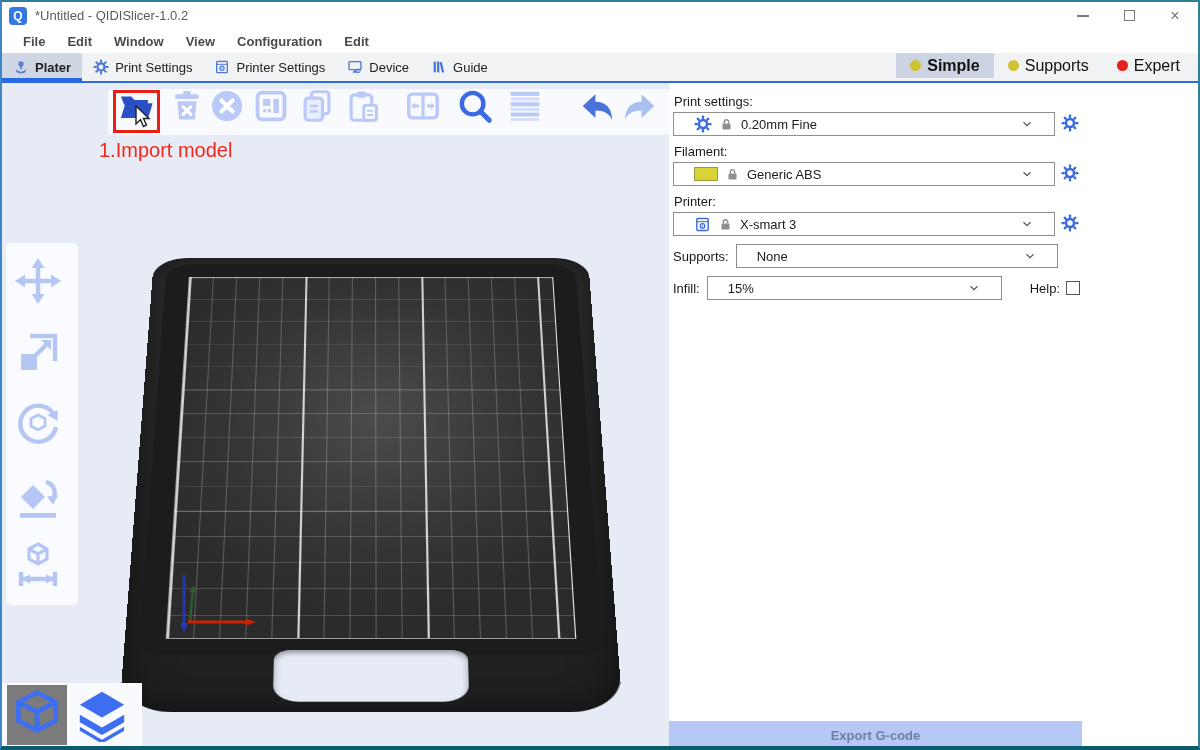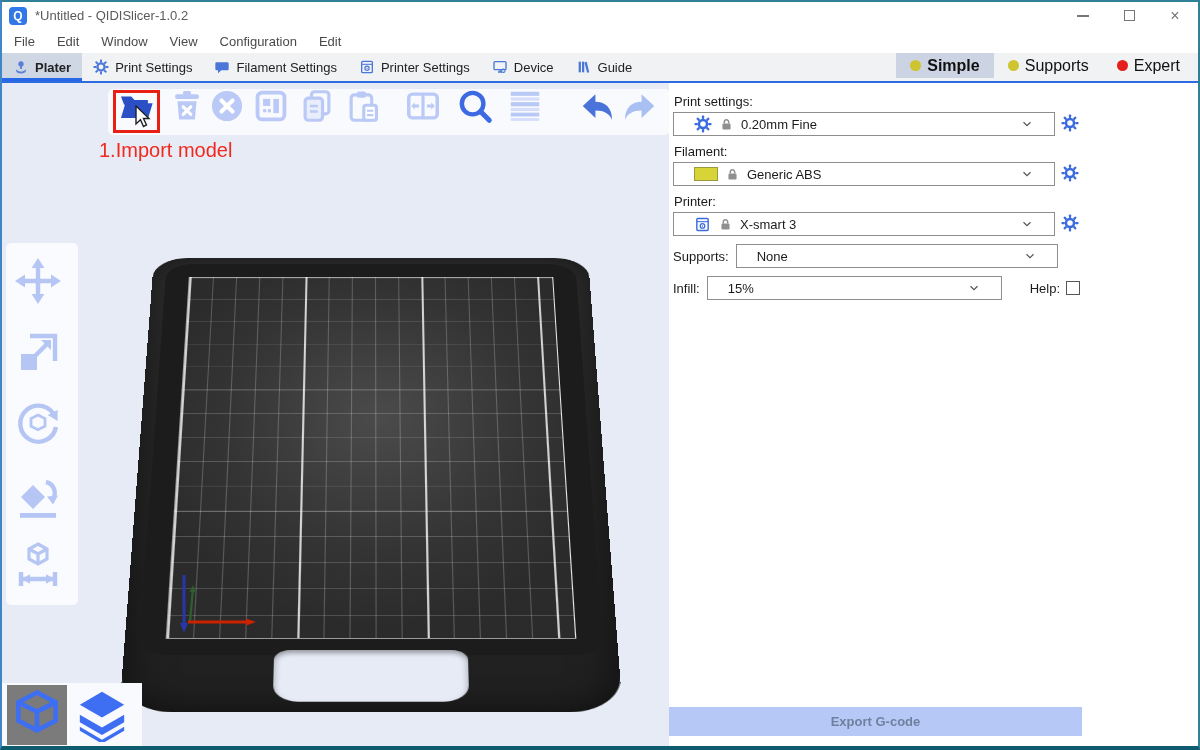--- a/index.html
+++ b/index.html
@@ -13,21 +13,21 @@
   .titlebar { height:27px; background:#fff; display:flex; align-items:center; padding-left:7px; position:relative; }
   .app-icon { width:18px; height:18px; border-radius:4px; background:#3178e6; color:#fff; font-size:12px; font-weight:bold;
     display:flex; align-items:center; justify-content:center; }
   .title-text { margin-left:8px; font-size:13px; color:#5a5a5a; }
   .win-controls { position:absolute; right:0; top:0; height:27px; display:flex; }
   .win-btn { width:46px; height:27px; display:flex; align-items:center; justify-content:center; color:#777; }
   .glyph-min { width:12px; height:2px; background:#777; }
   .glyph-max { width:11px; height:11px; border:1.5px solid #777; }
   .glyph-close { font-size:16px; line-height:1; color:#777; }
   
-  .menubar { height:24px; background:#fff; display:flex; align-items:center; padding-left:1px; }
+  .menubar { height:24px; background:#fff; display:flex; align-items:center; padding-left:10px;font-weight:bold; }
   .menu-item { font-size:13px; color:#4a4a4a; padding:0 11px; height:100%; display:flex; align-items:center; }
   
   .tabbar { height:30px; background:#f1f2f4; display:flex; align-items:stretch; border-bottom:2px solid #2f6be0; position:relative; }
   .tab { display:flex; align-items:center; gap:6px; padding:0 11px; font-size:13px; color:#222; }
   .tab.active { background:#cfd7e5; box-shadow:inset 0 -3px 0 #2668e8; font-weight:bold; }
   .tab svg { width:16px; height:16px; color:#4a77d8; }
   .modes { position:absolute; right:4px; top:0; height:25px; display:flex; align-items:stretch; }
   .mode { display:flex; align-items:center; gap:6px; padding:0 14px; font-size:16px; color:#111; }
   .mode.active { background:#ccd4e4; font-weight:bold; }
   .dot { width:11px; height:11px; border-radius:50%; }
@@ -80,21 +80,21 @@
   .gear-btn svg, .combo-gear { width:18px; height:18px; }
   .combo-gear { color:#3a6ae0; flex:none; }
   .lock { width:15px; height:15px; color:#8f8f8f; flex:none; }
   .swatch { width:24px; height:14px; background:#d8d438; border:1px solid #9a9a3a; flex:none; }
   .printer-glyph { width:17px; height:17px; color:#3a6ae0; flex:none; }
   .inline-row { display:flex; align-items:center; margin-top:2px; margin-bottom:8px; }
   .supports-combo { margin-left:7px; margin-right:22px;gap:44px; }
   .small-combo { width:84px; margin-left:7px; }
   .brim-wrap { margin-left:28px; display:flex; align-items:center; gap:6px; }
   .checkbox { width:14px; height:14px; border:1px solid #555; background:#fff; }
-  .export-btn { position:absolute; left:0; bottom:15px; width:100%; height:29px; border:none;
+  .export-btn { position:absolute; left:0; bottom:1px; width:100%; height:29px; border:none;
     background:#b6c9f6; color:#70809f; font-weight:bold; font-size:13px; font-family:inherit; }
 </style>
 </head>
 <body>
 
 <svg width="0" height="0" style="position:absolute">
   <defs>
     <symbol id="sym-gear" viewBox="0 0 24 24">
       <circle cx="12" cy="12" r="5.4" fill="none" stroke="currentColor" stroke-width="3.4"></circle>
       <g fill="currentColor">
@@ -165,26 +165,20 @@
       <span>Plater</span>
     </div>
     <div class="tab">
       <svg viewBox="0 0 24 24">
           <use href="#sym-gear"></use>
         </svg>
       <span>Print Settings</span>
     </div>
     <div class="tab">
       <svg viewBox="0 0 24 24">
-          <path d="M4 5 h16 a2 2 0 0 1 2 2 v8 a2 2 0 0 1 -2 2 h-9 l-5 4.5 v-4.5 h-2 a2 2 0 0 1 -2 -2 v-8 a2 2 0 0 1 2 -2 z" fill="#4a77d8"></path>
-        </svg>
-      <span>Filament Settings</span>
-    </div>
-    <div class="tab">
-      <svg viewBox="0 0 24 24">
           <use href="#sym-printer"></use>
         </svg>
       <span>Printer Settings</span>
     </div>
     <div class="tab">
       <svg viewBox="0 0 24 24">
           <rect x="3" y="4" width="18" height="12" rx="1.5" fill="none" stroke="#4a77d8" stroke-width="2"></rect>
           <path d="M9 19.5 h6 M12 16 v3.5" stroke="#4a77d8" stroke-width="2"></path>
           <circle cx="17" cy="17.5" r="2.6" fill="none" stroke="#4a77d8" stroke-width="1.6"></circle>
         </svg>

